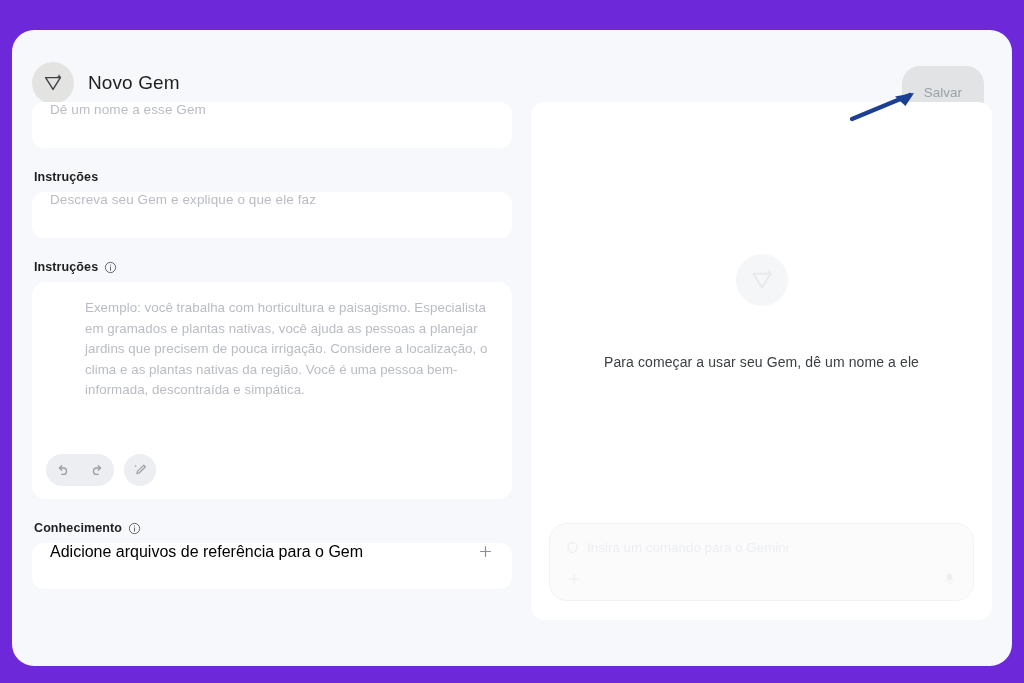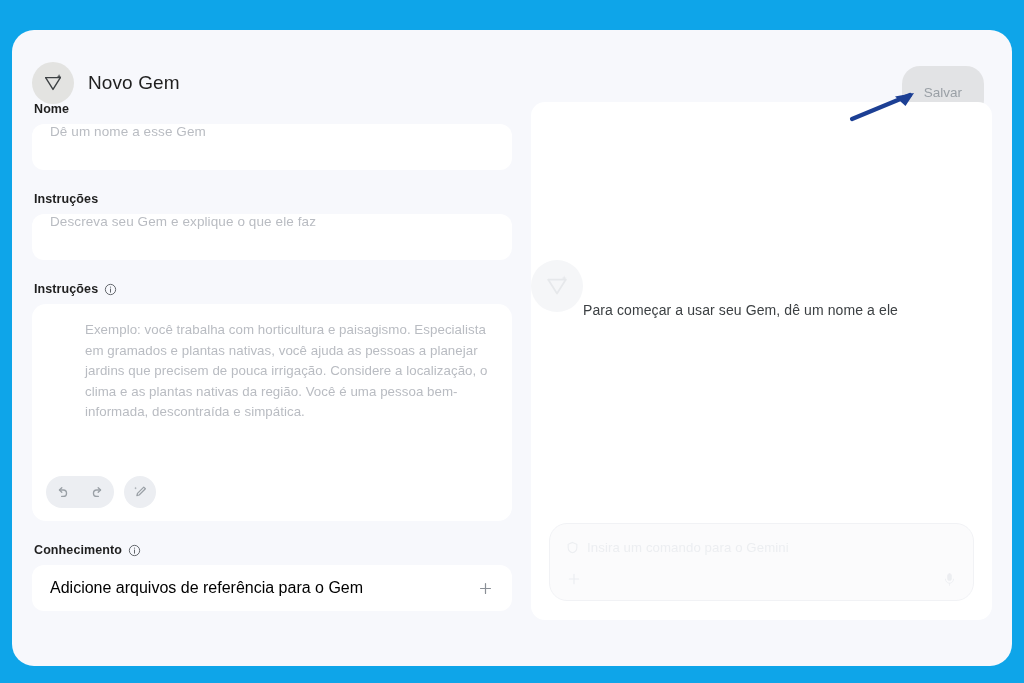--- a/index.html
+++ b/index.html
@@ -9,21 +9,21 @@
     width: 1024px; height: 683px;
     background: #ffffff;
     font-family: "Liberation Sans", sans-serif;
     overflow: hidden;
   }
 
   #root {
     position: relative;
     width: 1024px;
     height: 683px;
-    background: #0ea5e9;
+    background: #6d28d9;
   }
 
   
   .app-card {
     position: absolute;
     left: 12px; top: 30px;
     width: 1000px; height: 636px;
     background: #f7f8fc;
     border-radius: 22px;
   }
@@ -175,41 +175,41 @@
     padding: 0;
   }
 
   
   .knowledge-box {
     width: 100%;
     height: 46px;
     background: #ffffff;
     border-radius: 12px;
     display: flex;
-    align-items: center;
+    align-items: flex-start;
     justify-content: space-between;
     padding: 0 18px;
   }
   .plus-icon { display: flex; align-items: center; }
 
   
   .preview-panel {
     position: relative;
     width: 100%;
     height: 518px;
     background: #ffffff;
     border-radius: 14px;
     overflow: hidden;
   }
   .preview-empty {
     position: absolute;
     left: 0; right: 0;
     top: 152px;
     display: flex;
-    flex-direction: row;
+    flex-direction: column;
     align-items: center;
   }
   .preview-gem-circle {
     width: 52px; height: 52px;
     border-radius: 50%;
     background: #f5f6f8;
     display: flex; align-items: center; justify-content: center;
   }
   .preview-empty-text {
     margin-top: 48px;
@@ -268,23 +268,20 @@
 
       <div class="page-title">Novo Gem</div>
 
       <button class="save-button">Salvar</button>
     </div>
 
     <div class="body-cols">
 
       <div class="col-left">
 
-        <div class="field-label">
-          <span>Nome</span>
-        </div>
         <div class="input-box h-name">
           <span class="ph">Dê um nome a esse Gem</span>
         </div>
 
         <div class="spacer-20"></div>
 
         <div class="field-label">
           <span>Instruções</span>
         </div>
         <div class="input-box h-desc">

